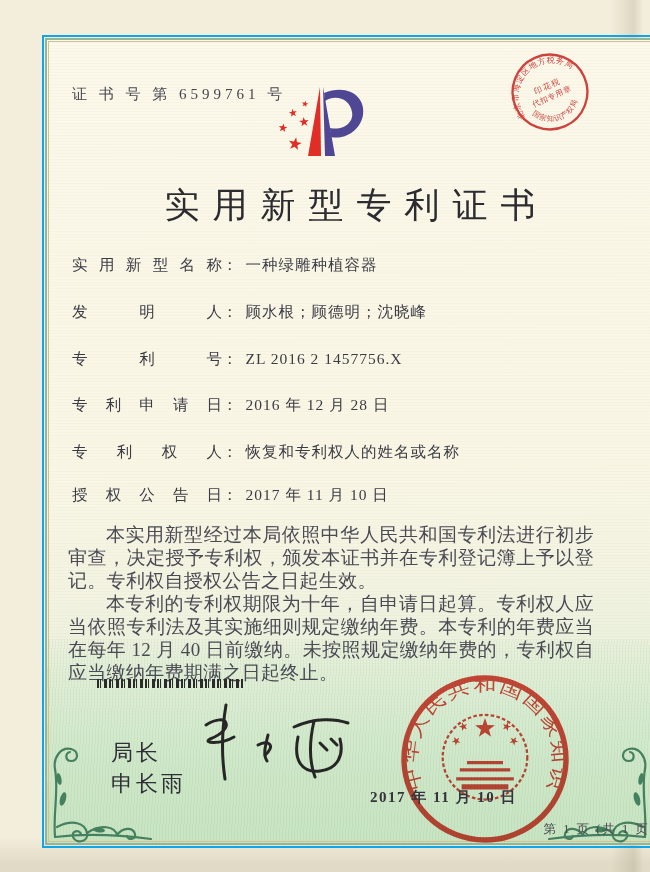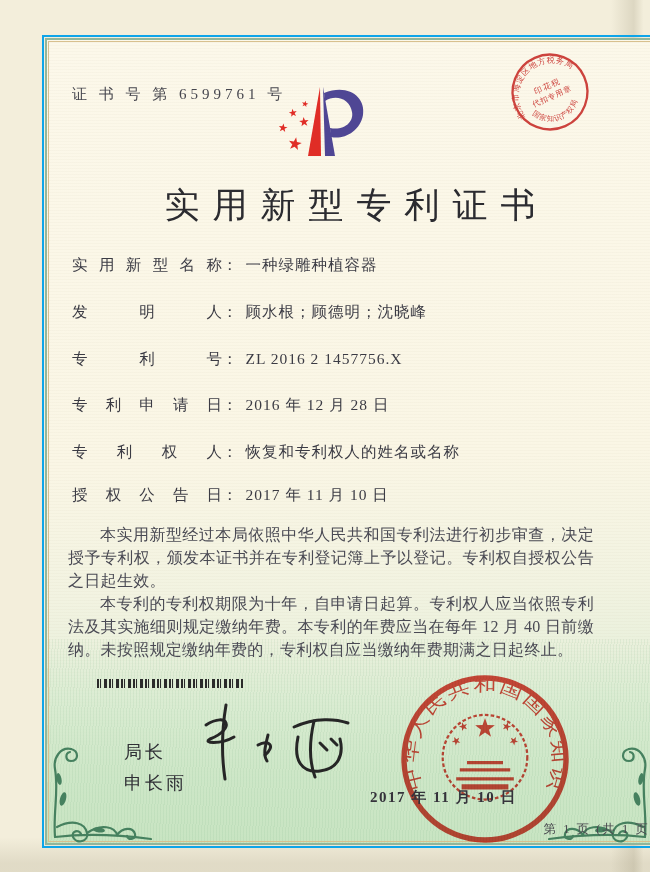--- a/index.html
+++ b/index.html
@@ -40,30 +40,30 @@
     left:0;top:145px;width:100%;text-align:center;
     font-size:35px;font-weight:normal;color:#2b2b30;
     letter-spacing:13px;text-indent:13px;
   }
 
   .field-row{left:28px;width:520px;height:22px;font-size:15.5px;color:#3b3b44;white-space:nowrap;}
   .flabel{display:inline-block;width:150px;text-align:justify;text-align-last:justify;color:#3b3b44;}
   .fcolon{display:inline-block;margin-right:8px;}
   .fvalue{letter-spacing:1px;}
 
-  .paras{left:24px;top:486px;width:526px;font-size:16px;line-height:23px;color:#4a4a54;text-align:justify;}
+  .paras{left:24px;top:486px;width:526px;font-size:19px;line-height:23px;color:#4a4a54;text-align:justify;}
   .paras p{margin:0;text-indent:2em;letter-spacing:0.3px;}
 
   .barcode{
     left:53px;top:642px;width:146px;height:9px;
     background:
       repeating-linear-gradient(90deg,#2b2b2b 0 2px,rgba(0,0,0,0) 2px 3px,#2b2b2b 3px 4px,rgba(0,0,0,0) 4px 7px,#2b2b2b 7px 10px,rgba(0,0,0,0) 10px 12px);
   }
 
-  .officer{left:80px;top:700px;font-size:18px;line-height:31px;letter-spacing:3px;color:#2f2f35;}
+  .officer{left:67px;top:700px;font-size:22px;line-height:31px;letter-spacing:3px;color:#2f2f35;}
   .signature{left:150px;top:658px;width:178px;height:102px;}
 
   .seal{left:351px;top:632px;width:180px;height:180px;opacity:.9;mix-blend-mode:multiply;}
   .seal-date{left:326px;top:751px;font-size:15px;font-weight:600;letter-spacing:1.5px;color:#35333b;z-index:5;}
 
   .footer{left:0;bottom:8px;width:100%;text-align:right;font-size:12.5px;letter-spacing:2px;color:#49494f;}
 
   .flourish{bottom:3px;width:108px;height:108px;z-index:4;}
   .flourish.left{left:3px;}
   .flourish.right{right:3px;transform:scaleX(-1);}

